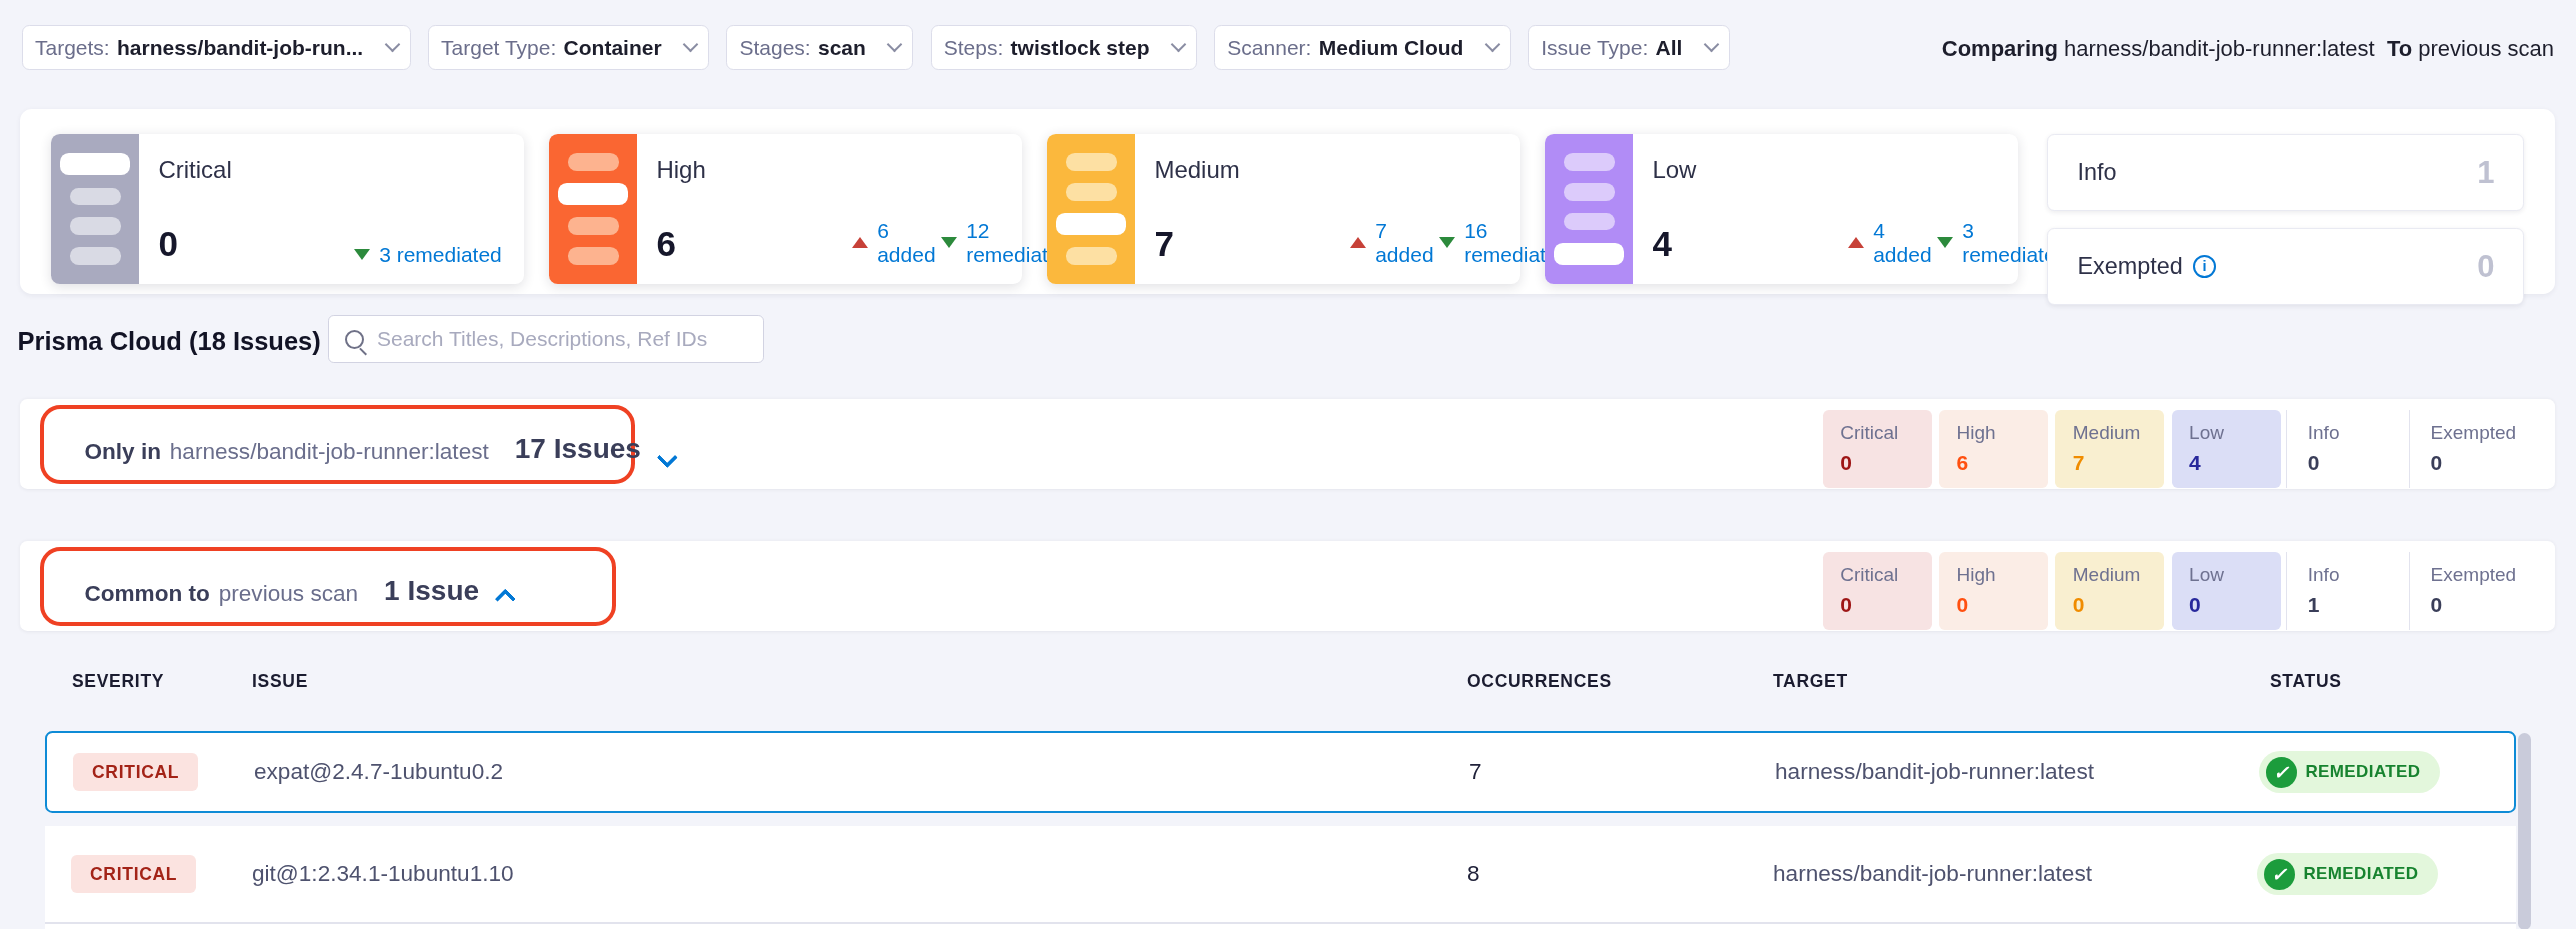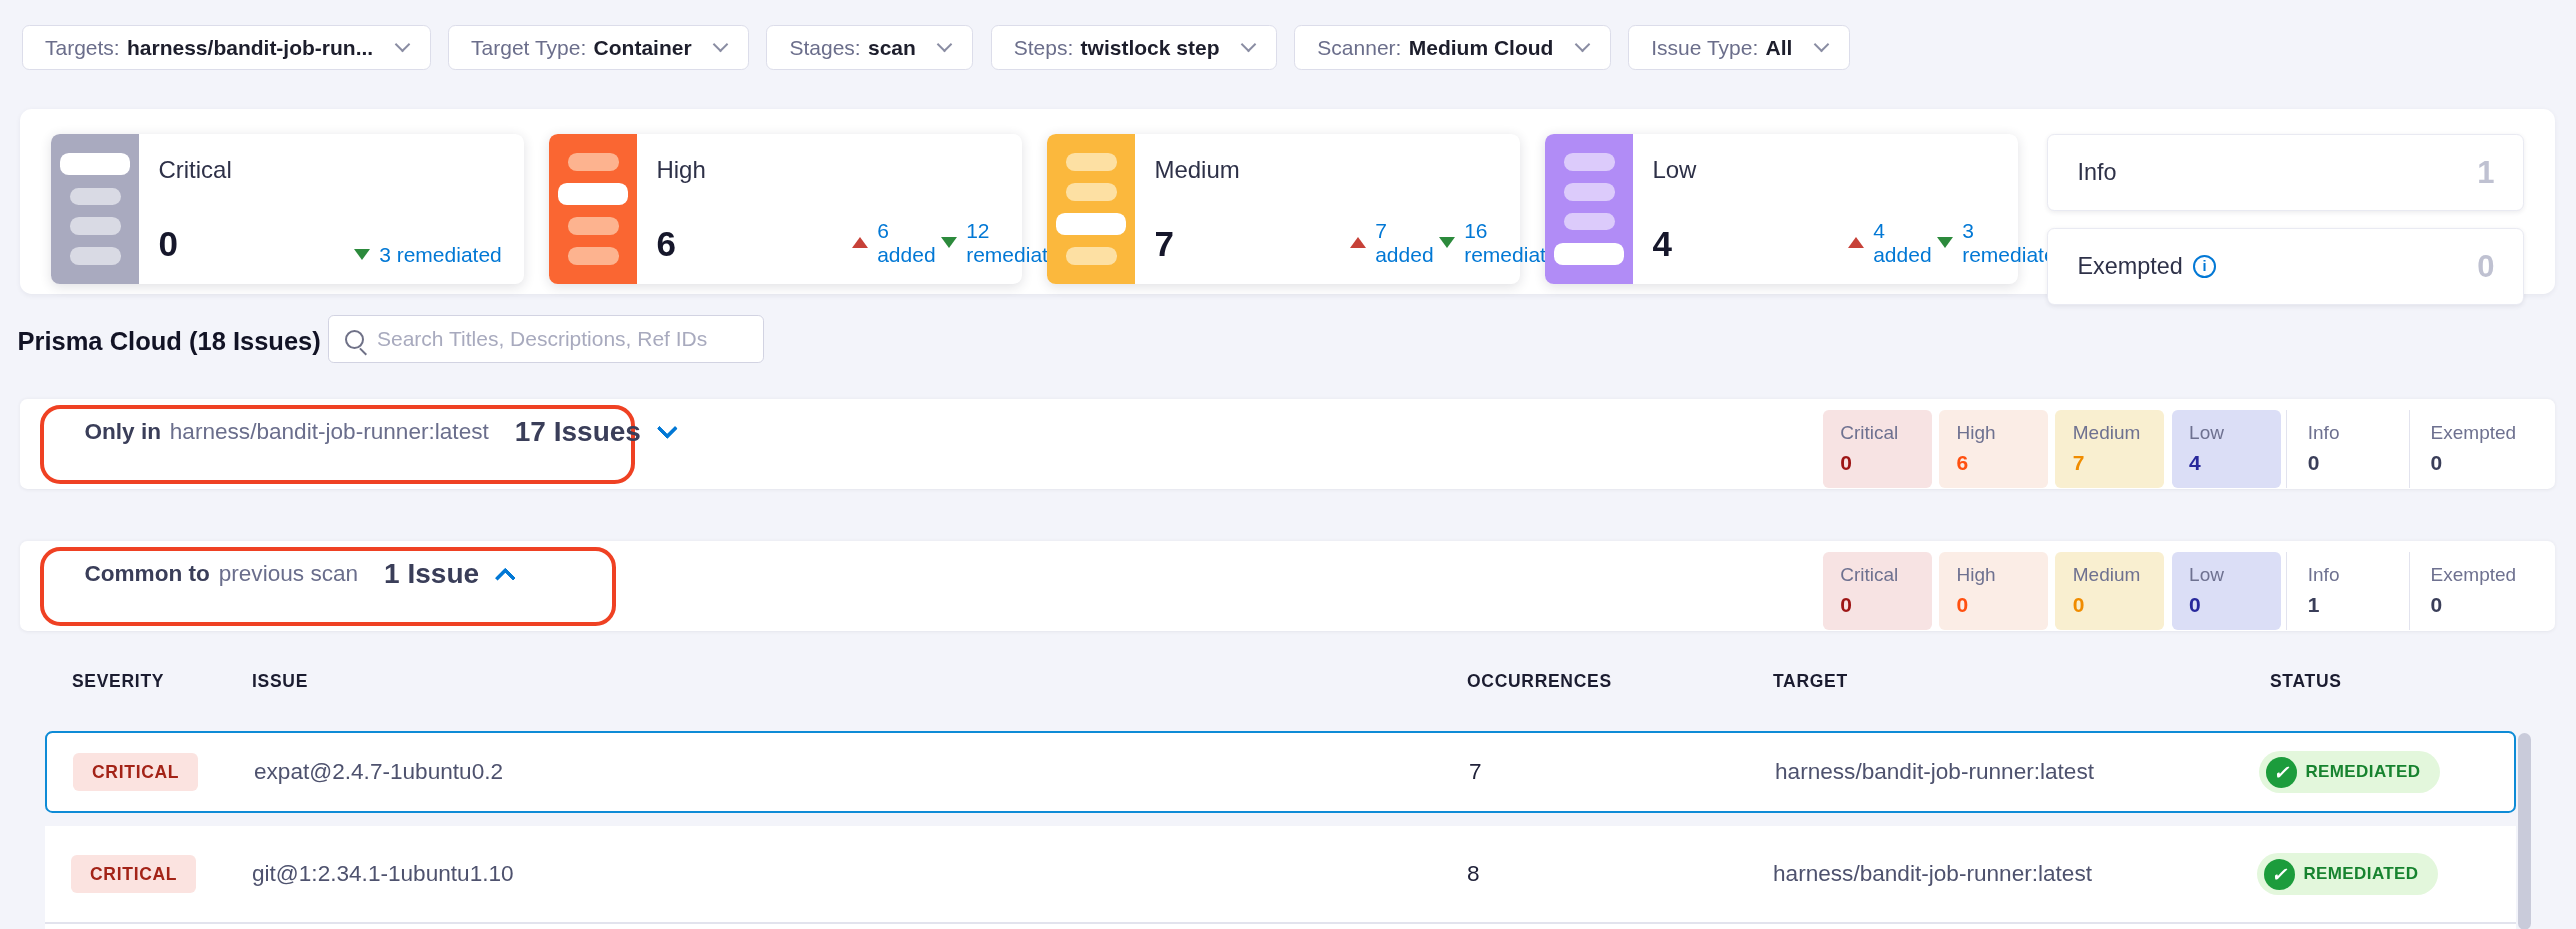--- a/index.html
+++ b/index.html
@@ -3,21 +3,21 @@
 <meta charset="utf-8">
 <style>
   * { margin:0; padding:0; box-sizing:border-box; }
   html,body { width:2576px; height:930px; }
   body { font-family:"Liberation Sans", sans-serif; background:#F3F4FA; }
   #app { position:relative; width:2576px; height:930px; overflow:hidden; }
 
   
   .filters { position:absolute; left:22px; top:25px; display:flex; gap:17.5px; }
   .filter { height:45px; background:#fff; border:1.5px solid #DCDDEA; border-radius:7.3px;
-            display:flex; align-items:center; padding:0 22px; font-size:21px; color:#6B6E8B; cursor:pointer; }
+            display:flex; align-items:center; padding:0 12px; font-size:21px; color:#6B6E8B; cursor:pointer; }
   .filter b { color:#1D1E2C; font-weight:700; margin-left:7.3px; white-space:nowrap;text-align:center; }
   .chev { width:11px; height:11px; border-right:2.2px solid #8A8DA3; border-bottom:2.2px solid #8A8DA3;
           transform:rotate(45deg); margin-left:23.4px; margin-top:-5.8px; flex:0 0 auto; }
   .comparing { position:absolute; right:22px; top:36px; font-size:22px; color:#1D1E2C; }
   .comparing b { font-weight:700; }
 
   
   .band { position:absolute; left:20.4px; top:109px; width:2535px; height:185px; background:#fff;
           border-radius:11.7px; box-shadow:0 1.5px 5.8px rgba(40,41,61,0.06); }
   .cards { position:absolute; left:31px; top:25px; display:flex; gap:25px; }
@@ -60,21 +60,21 @@
   .search input { border:0; outline:0; font-size:21px; color:#3A3E59; margin-left:13px; width:100%;
                   font-family:"Liberation Sans", sans-serif; background:transparent; }
   .search input::placeholder { color:#A8AABE; }
 
   
   .section { position:absolute; left:20.4px; width:2535px; height:90px; background:#fff; border-radius:7.3px;
              box-shadow:0 0.7px 3.6px rgba(40,41,61,0.07); }
   .sec1 { top:399px; } .sec2 { top:541px; }
   .redbox { position:absolute; left:19.7px; top:5.8px; height:79px; border:4.4px solid #EF4123; border-radius:20.4px; }
   .sec1 .redbox { width:595px; } .sec2 .redbox { width:576px; }
-  .sec-label { position:absolute; left:64px; top:0; height:66px; display:flex; align-items:center;
+  .sec-label { position:absolute; left:64px; top:0; height:66px; display:flex; align-items:flex-end;
                font-size:22.6px; cursor:pointer; }
   .sec-label b { color:#3A3E59; font-weight:700; }
   .sec-label .gray { color:#6A6E8C; margin-left:8.8px; }
   .sec-label .cnt { font-size:28px; font-weight:700; color:#3A3E59; margin-left:26px; }
   .bluechev { width:14.6px; height:14.6px; border-right:4.4px solid #0278D5; border-bottom:4.4px solid #0278D5;
               border-radius:1.5px; margin-left:19px; }
   .bluechev.down { transform:rotate(45deg) ; margin-top:-7.3px; }
   .bluechev.up { transform:rotate(225deg); margin-top:8.8px; }
 
   .pills { position:absolute; left:1795px; top:11px; display:flex; }
@@ -145,20 +145,26 @@
       <b>Medium Cloud</b>
       <i class="chev"></i>
     </div>
     <div class="filter">
       <span>Issue Type:</span>
       <b>All</b>
       <i class="chev"></i>
     </div>
   </div>
 
+  <div class="comparing">
+    <b>Comparing</b>
+    <span>harness/bandit-job-runner:latest</span>&nbsp;
+    <b>To</b>
+    <span>previous scan</span>
+  </div>
 
   <div class="band">
     <div class="cards">
 
       <div class="scard critical">
         <div class="sicon">
           <div class="b hl"></div>
             <div class="b"></div>
             <div class="b"></div>
             <div class="b"></div>

